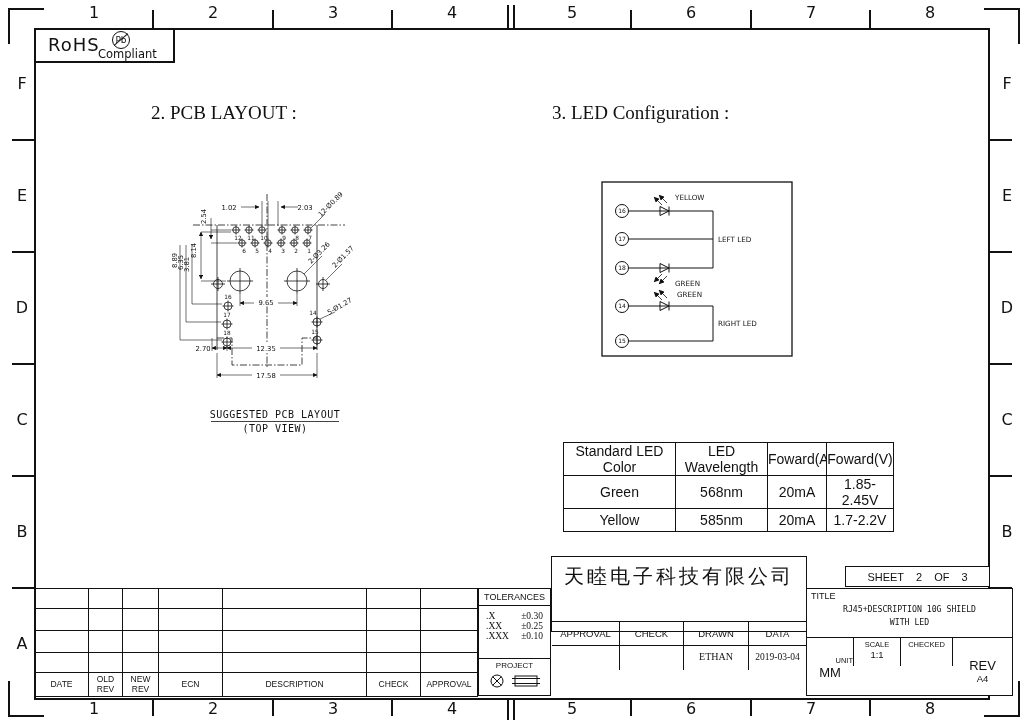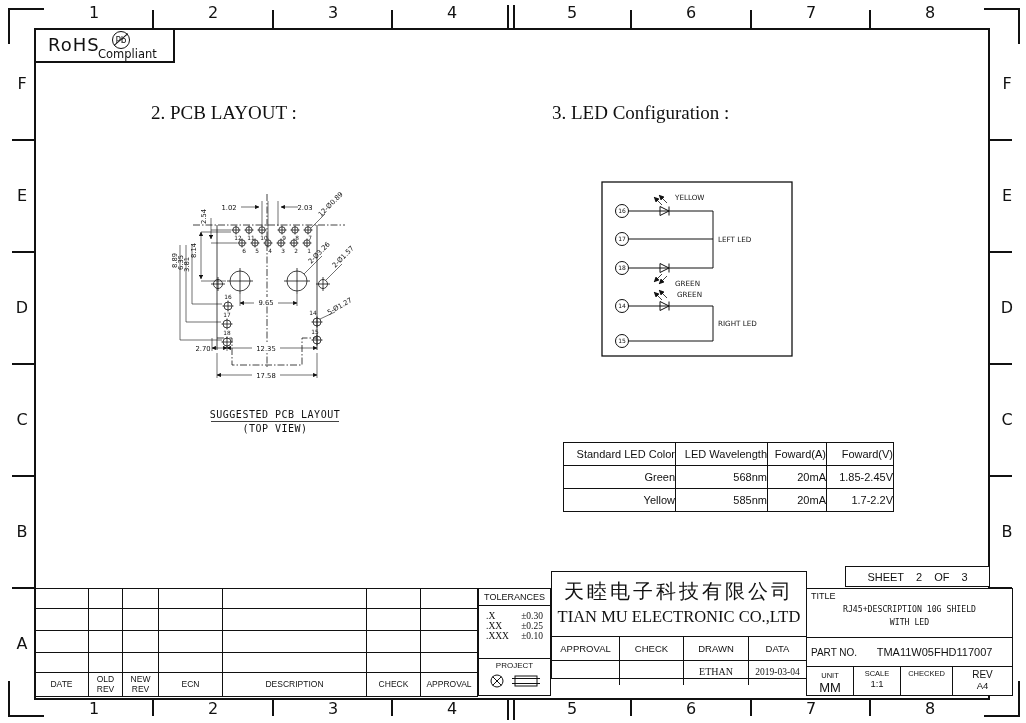--- a/index.html
+++ b/index.html
@@ -19,21 +19,21 @@
            transform:rotate(-40deg);}
   .rohs-comp{position:absolute;left:62px;top:17px;font-size:11.5px;}
   .heading{position:absolute;font-family:"Liberation Serif","DejaVu Serif",serif;
            font-size:19px;white-space:nowrap;}
   .spec-title{position:absolute;left:637px;top:408px;width:178px;text-align:center;
               font-size:15.5px;font-family:"Liberation Sans",sans-serif;}
   table{border-collapse:collapse;table-layout:fixed;}
   td{border:1px solid #111;text-align:center;vertical-align:middle;padding:0;
      font-family:"Liberation Sans",sans-serif;overflow:hidden;}
   .spec-tbl{position:absolute;left:563px;top:442px;width:330px;}
-  .spec-tbl td{font-size:11px;height:22px;text-align:right;}
+  .spec-tbl td{font-size:14px;height:22px;}
   .rev-tbl{position:absolute;left:34px;top:588px;width:444px;}
   .rev-tbl td{font-size:8.5px;line-height:9.5px;}
   .box{position:absolute;border:1px solid #111;box-sizing:border-box;background:#fff;}
   .lbl{font-family:"Liberation Sans",sans-serif;}
   .serif{font-family:"Liberation Serif","DejaVu Serif",serif;}
   .mono{font-family:"DejaVu Sans Mono",monospace;}
   svg{position:absolute;overflow:visible;}
   svg text{font-family:"DejaVu Sans",sans-serif;fill:#111;}
 </style>
 </head>
@@ -424,24 +424,23 @@
         <g stroke="#111" stroke-width="1" fill="none">
           <circle cx="12" cy="11" r="6"></circle>
           <path d="M7.5,6.5 L16.5,15.5 M16.5,6.5 L7.5,15.5"></path>
           <rect x="30" y="6" width="22" height="10"></rect>
           <path d="M27,8.5 H55 M27,13.5 H55"></path>
         </g>
       </svg>
     </div>
   </div>
 
-  <div class="box" style="left:551px;top:571px;width:256px;height:108px;">
+  <div class="box" style="left:551px;top:556px;width:256px;height:76px;">
     <div style="height:59px;text-align:center;border-bottom:1px solid #111;box-sizing:border-box;">
       <div class="serif" style="font-size:20px;letter-spacing:3px;margin-top:6px;">天睦电子科技有限公司</div>
-      <div class="serif" style="font-size:16.5px;margin-top:2px;">TIAN MU ELECTRONIC CO.,LTD</div>
     </div>
     <div style="display:flex;height:24px;border-bottom:1px solid #111;box-sizing:border-box;">
       <div class="lbl" style="width:67px;border-right:1px solid #111;font-size:9.5px;text-align:center;line-height:23px;">APPROVAL</div>
       <div class="lbl" style="width:63px;border-right:1px solid #111;font-size:9.5px;text-align:center;line-height:23px;">CHECK</div>
       <div class="lbl" style="width:64px;border-right:1px solid #111;font-size:9.5px;text-align:center;line-height:23px;">DRAWN</div>
       <div class="lbl" style="flex:1;font-size:9.5px;text-align:center;line-height:23px;">DATA</div>
     </div>
     <div style="display:flex;height:24px;">
       <div style="width:67px;border-right:1px solid #111;"></div>
       <div style="width:63px;border-right:1px solid #111;"></div>
@@ -449,37 +448,33 @@
       <div class="serif" style="flex:1;font-size:9.5px;text-align:center;line-height:22px;">2019-03-04</div>
     </div>
   </div>
 
   <div class="box" style="left:806px;top:588px;width:207px;height:108px;">
     <div style="height:49px;border-bottom:1px solid #111;box-sizing:border-box;position:relative;">
       <div class="lbl" style="position:absolute;left:4px;top:2px;font-size:9px;">TITLE</div>
       <div class="mono" style="position:absolute;left:0;top:15px;width:100%;text-align:center;font-size:8.2px;">RJ45+DESCRIPTION 10G SHIELD</div>
       <div class="mono" style="position:absolute;left:0;top:28px;width:100%;text-align:center;font-size:8.2px;">WITH LED</div>
     </div>
-    <div style="height:29px;border-bottom:1px solid #111;box-sizing:border-box;display:flex;align-items:center;">
-      <span class="lbl" style="font-size:10px;margin-left:4px;">PART NO.</span>
-      <span class="lbl" style="flex:1;text-align:center;font-size:11px;">TMA11W05FHD117007</span>
-    </div>
     <div style="display:flex;height:28px;">
       <div style="width:46px;border-right:1px solid #111;text-align:center;">
-        <div class="lbl" style="font-size:7.5px;margin-top:4px;">UNIT</div>
+        <div class="lbl" style="font-size:7.5px;margin-top:18px;text-align:right;">UNIT</div>
         <div class="lbl" style="font-size:13px;">MM</div>
       </div>
       <div style="width:46px;border-right:1px solid #111;text-align:center;">
         <div class="lbl" style="font-size:7.5px;margin-top:2px;">SCALE</div>
         <div class="lbl" style="font-size:9.5px;">1:1</div>
       </div>
       <div style="width:51px;border-right:1px solid #111;text-align:center;">
         <div class="lbl" style="font-size:7.5px;margin-top:2px;">CHECKED</div>
         <div class="lbl" style="font-size:9.5px;"></div>
       </div>
       <div style="flex:1;text-align:center;">
-        <div class="lbl" style="font-size:10px;margin-top:2px;">REV</div>
+        <div class="lbl" style="font-size:13px;margin-top:20px;">REV</div>
         <div class="lbl" style="font-size:9.5px;">A4</div>
       </div>
     </div>
   </div>
 
 </div>
 
 </body></html>

